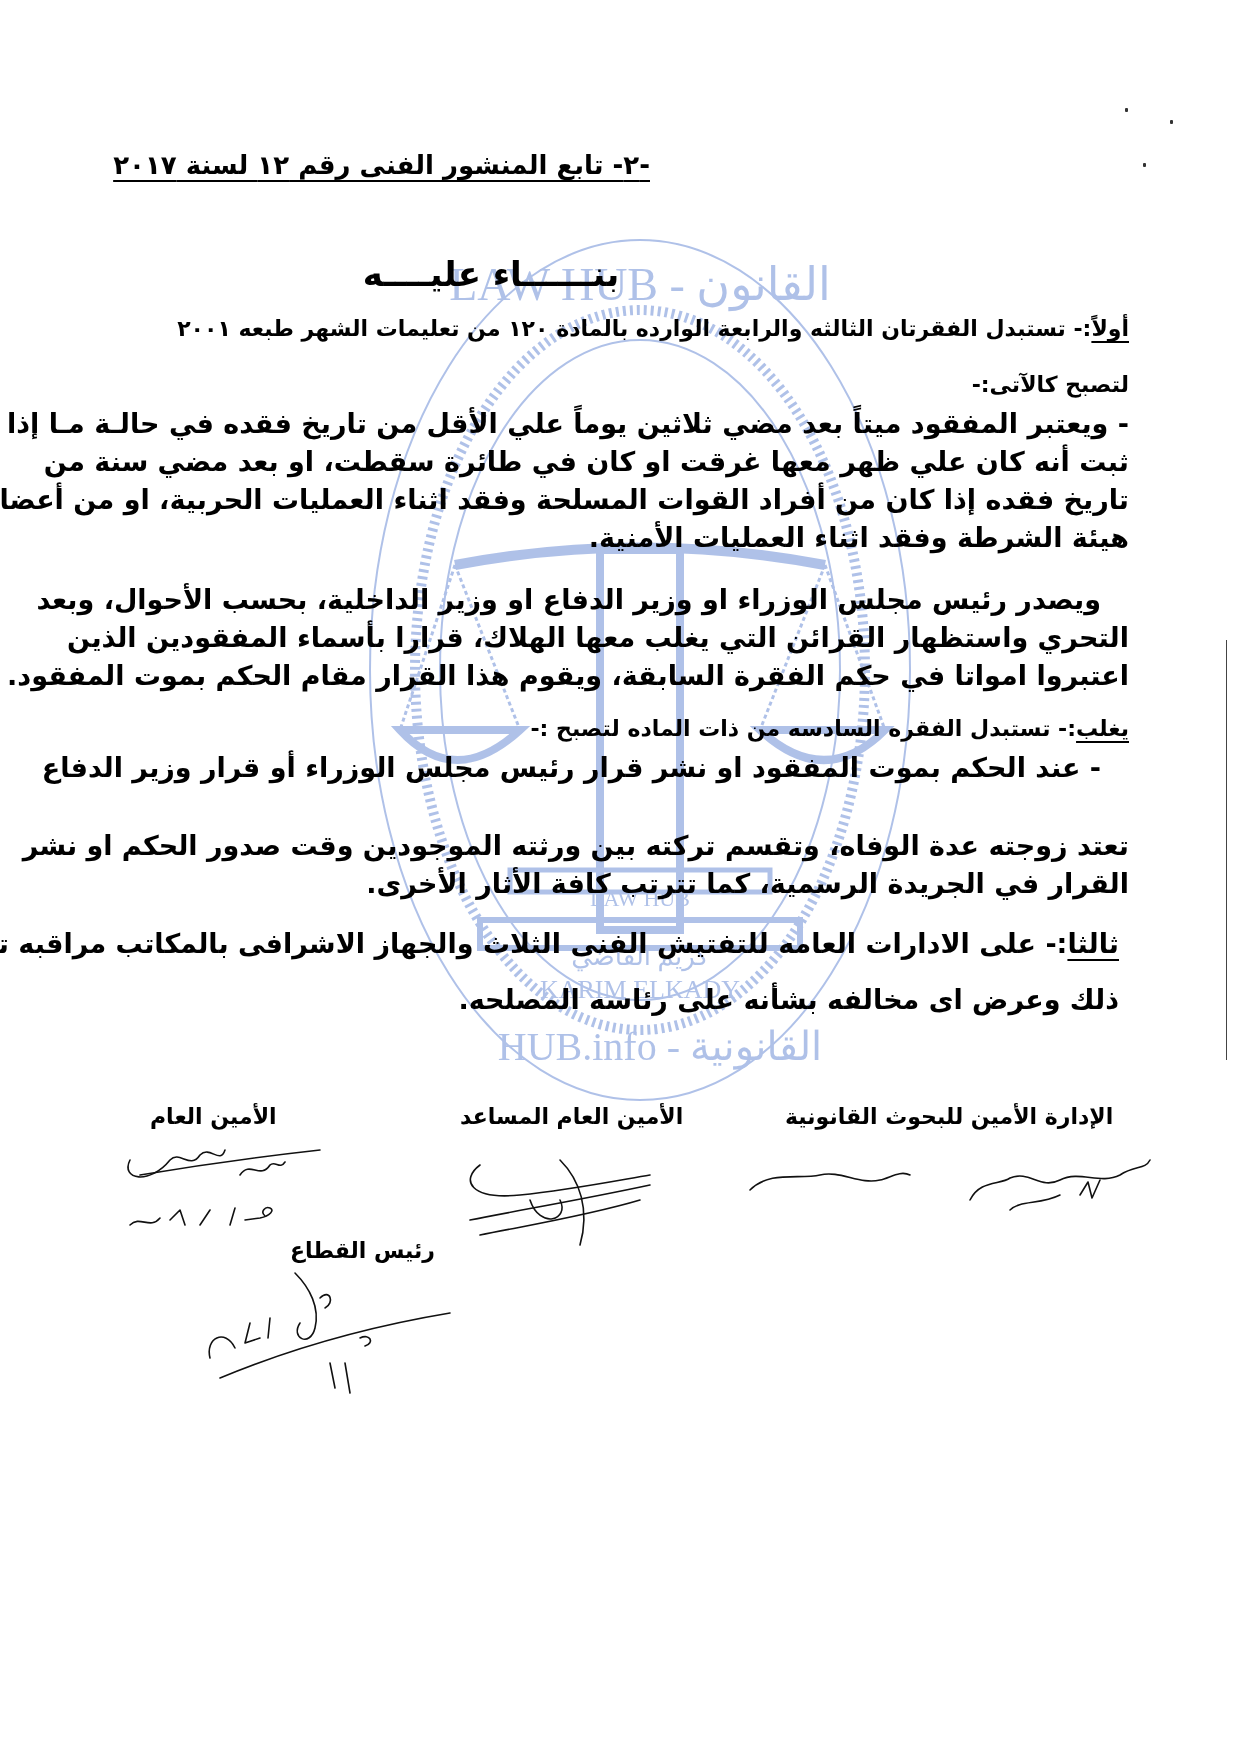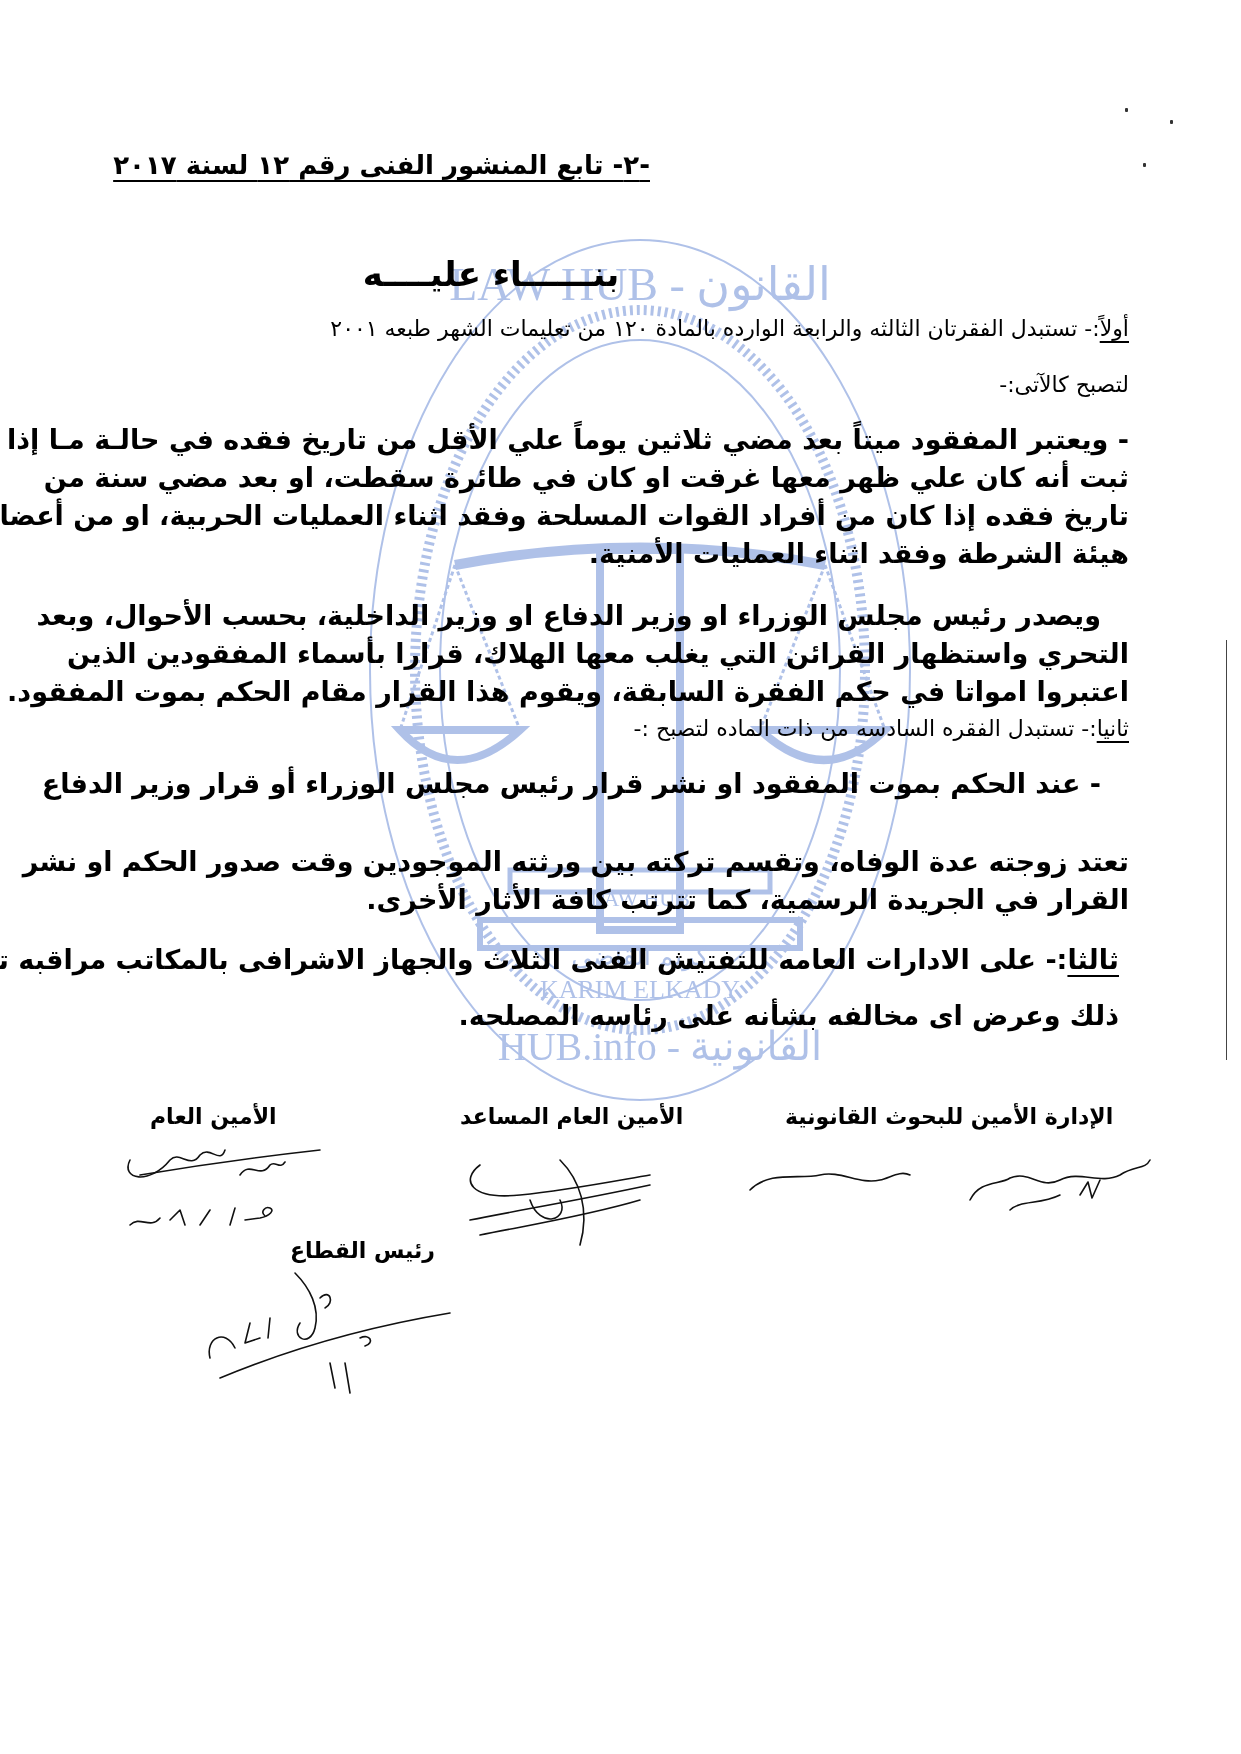--- a/index.html
+++ b/index.html
@@ -5,24 +5,24 @@
     html, body { margin: 0; padding: 0; background: #ffffff; }
     body { width: 1241px; height: 1754px; position: relative; overflow: hidden;
            font-family: "DejaVu Sans", "Liberation Sans", sans-serif; color: #000; }
     .page { position: absolute; left: 0; top: 0; width: 1241px; height: 1754px; }
     .edge-line { position: absolute; left: 1226px; top: 640px; width: 1px; height: 420px; background: #444; }
     .watermark { position: absolute; left: 360px; top: 230px; width: 560px; height: 880px; pointer-events: none; opacity: 0.55; }
     .rtl { direction: rtl; text-align: right; unicode-bidi: embed; }
     .header-line { position: absolute; left: 110px; top: 150px; width: 540px; font-size: 26px; font-weight: bold;
                    text-decoration: underline; text-underline-offset: 6px; text-decoration-thickness: 2px; text-align: right; direction: rtl; }
     .heading { position: absolute; left: 0; top: 254px; width: 982px; text-align: center; font-size: 34px; font-weight: 900; letter-spacing: 1px; }
-    .section-title { position: absolute; right: 112px; font-size: 22px; font-weight: 400; white-space: nowrap; }
+    .section-title { position: absolute; right: 112px; font-size: 22px; font-weight: 700; white-space: nowrap; }
     .section-title .lead { text-decoration: underline; text-underline-offset: 5px; }
     .body-line { position: absolute; right: 112px; left: 110px; font-size: 27px; font-weight: bold; white-space: nowrap;
-                 text-align: justify; text-align-last: justify; direction: rtl; margin-top: 16px; }
+                 text-align: justify; text-align-last: justify; direction: rtl; }
     .body-line.last { text-align-last: right; }
     .sig-title { position: absolute; font-size: 22px; font-weight: 900; white-space: nowrap; direction: rtl; }
     .sig { position: absolute; pointer-events: none; }
     .sig path { fill: none; stroke: #111; stroke-width: 1.6; stroke-linecap: round; stroke-linejoin: round; }
     .specks span { position: absolute; width: 3px; height: 4px; background: #333; border-radius: 1px; }
   </style>
 </head>
 <body>
 
 <div class="page">
@@ -71,21 +71,21 @@
   <div class="body-line" style="top:408px">- ويعتبر المفقود ميتاً بعد مضي ثلاثين يوماً علي الأقل من تاريخ فقده في حالـة مـا إذا</div>
   <div class="body-line" style="top:446px">ثبت أنه كان علي ظهر معها غرقت او كان في طائرة سقطت، او بعد مضي سنة من</div>
   <div class="body-line" style="top:484px">تاريخ فقده إذا كان من أفراد القوات المسلحة وفقد اثناء العمليات الحربية، او من أعضاء</div>
   <div class="body-line" style="top:584px;right:140px">ويصدر رئيس مجلس الوزراء او وزير الدفاع او وزير الداخلية، بحسب الأحوال، وبعد</div>
 
   <div class="body-line last" style="top:522px">هيئة الشرطة وفقد اثناء العمليات الأمنية.</div>
   <div class="body-line" style="top:622px">التحري واستظهار القرائن التي يغلب معها الهلاك، قرارا بأسماء المفقودين الذين</div>
   <div class="body-line last" style="top:660px">اعتبروا امواتا في حكم الفقرة السابقة، ويقوم هذا القرار مقام الحكم بموت المفقود.</div>
 
   <div class="section-title rtl" style="top:716px">
-    <span class="lead">ثانيا</span><span>:- تستبدل الفقره السادسه من ذات الماده لتصبح :-</span>
+    <span class="lead">يغلب</span><span>:- تستبدل الفقره السادسه من ذات الماده لتصبح :-</span>
   </div>
 
   <div class="body-line" style="top:752px;right:140px">- عند الحكم بموت المفقود او نشر قرار رئيس مجلس الوزراء أو قرار وزير الدفاع</div>
   <div class="body-line" style="top:830px">تعتد زوجته عدة الوفاه، وتقسم تركته بين ورثته الموجودين وقت صدور الحكم او نشر</div>
   <div class="body-line last" style="top:868px">القرار في الجريدة الرسمية، كما تترتب كافة الأثار الأخرى.</div>
 
   <div class="body-line" style="top:928px;right:122px">
     <span class="lead" style="text-decoration:underline;text-underline-offset:6px">ثالثا</span><span>:- على الادارات العامه للتفتيش الفنى الثلاث والجهاز الاشرافى بالمكاتب مراقبه تنفيذ</span>
   </div>
   <div class="body-line last" style="top:984px;right:122px">ذلك وعرض اى مخالفه بشأنه على رئاسه المصلحه.</div>

